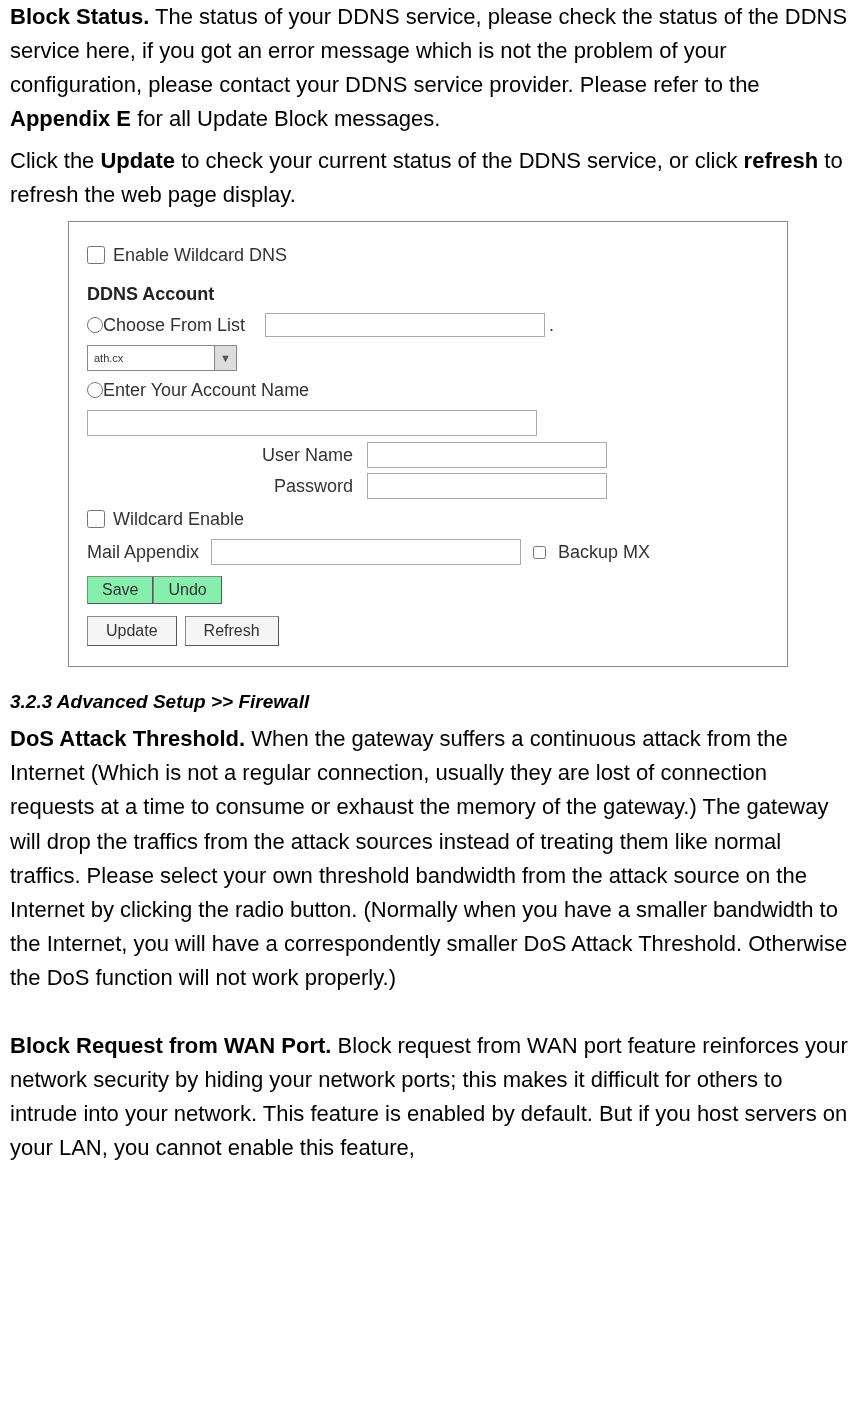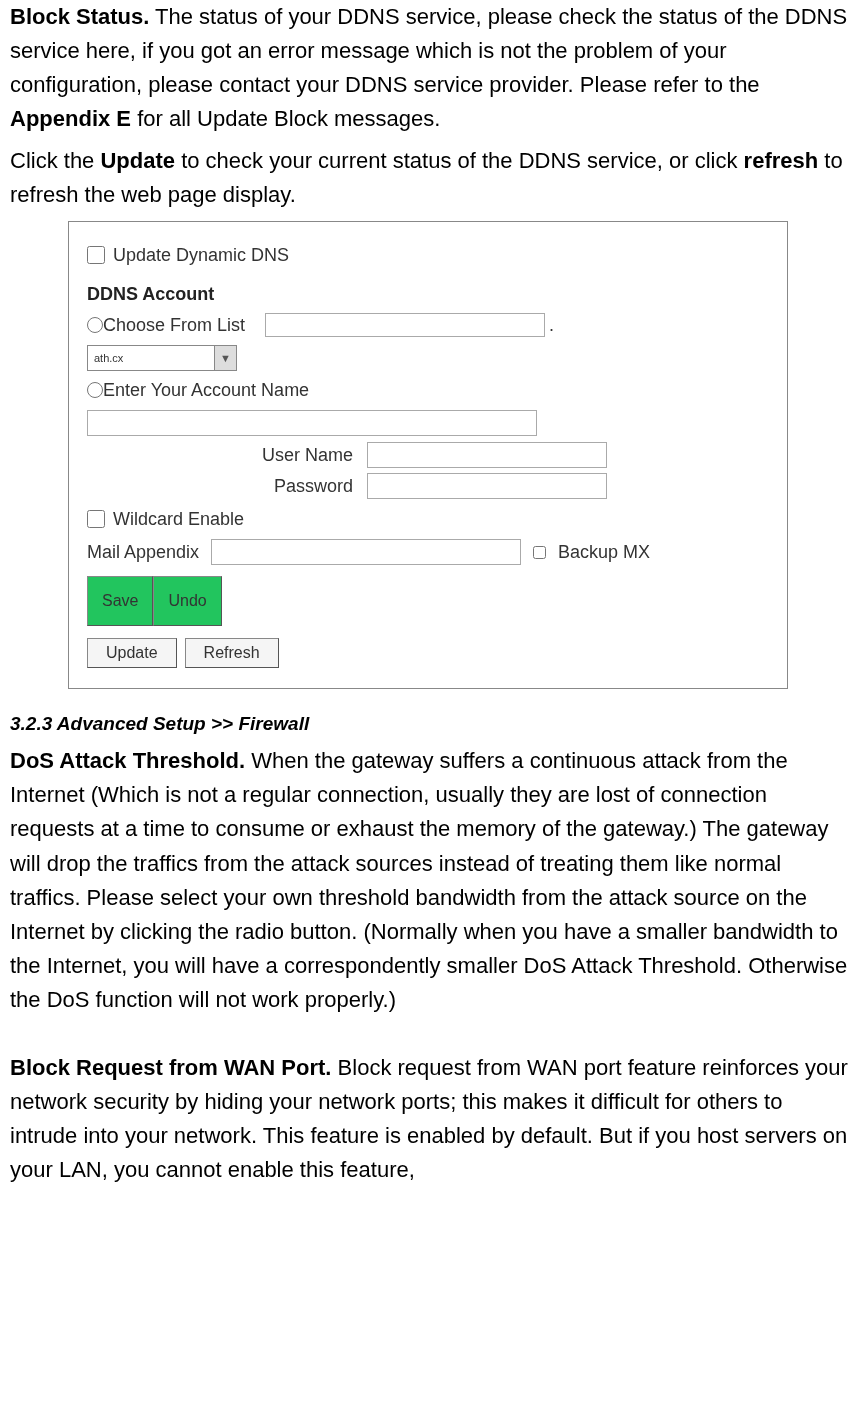--- a/index.html
+++ b/index.html
@@ -59,22 +59,22 @@
     .label-input-row .rlabel { width: 280px; text-align: right; padding-right: 14px; }
     .label-input-row .linput {
       width: 240px; height: 26px; border: 1px solid #aaa; background: #fff;
     }
     .mail-row { display: flex; align-items: center; gap: 12px; margin: 6px 0; }
     .mail-input { width: 310px; height: 26px; border: 1px solid #aaa; background: #fff; }
     .btn-bar { display: flex; gap: 0; margin: 10px 0 4px 0; }
     .btn {
       font-family: Tahoma, Arial, sans-serif;
       font-size: 16px;
-      padding: 15px 14px;
-      background: #22c55e;
+      padding: 4px 14px;
+      background: #86efac;
       border: 1px solid #888;
       border-right: 1px solid #555;
       border-bottom: 1px solid #555;
       cursor: pointer;
       color: #333;
     }
     .btn.light {
       background: #f5f5f5;
       padding: 5px 18px;
     }
@@ -89,21 +89,21 @@
 <p class="doc-text">
   <span class="bold">Block Status.</span><span> The status of your DDNS service, please check the status of the DDNS service here, if you got an error message which is not the problem of your configuration, please contact your DDNS service provider. Please refer to the </span><span class="bold">Appendix E</span><span> for all Update Block messages.</span>
 </p>
 <p class="doc-text">
   <span>Click the </span><span class="bold">Update</span><span> to check your current status of the DDNS service, or click </span><span class="bold">refresh</span><span> to refresh the web page display.</span>
 </p>
 
 <div class="ui-panel">
   <div class="checkbox-row">
     <input type="checkbox" style="">
-    <span>Update Dynamic DNS</span>
+    <span>Enable Wildcard DNS</span>
   </div>
 
   <div class="ddns-heading">DDNS Account</div>
 
   <div class="radio-row">
     <input type="radio" name="acct" style="">
     <span>Choose From List</span>
     <span class="choose-input"></span>
     <span class="dot">.</span>
   </div>

